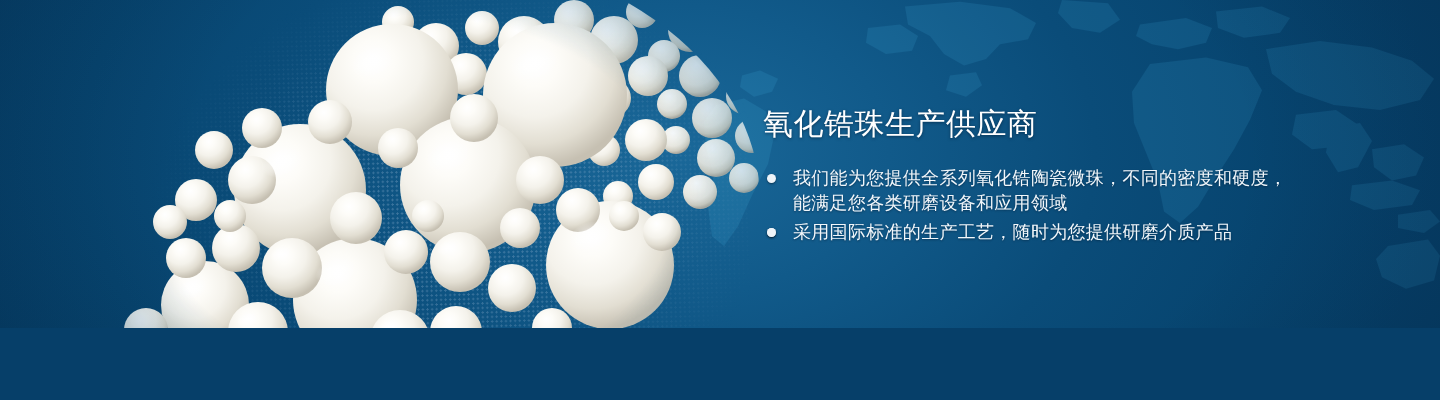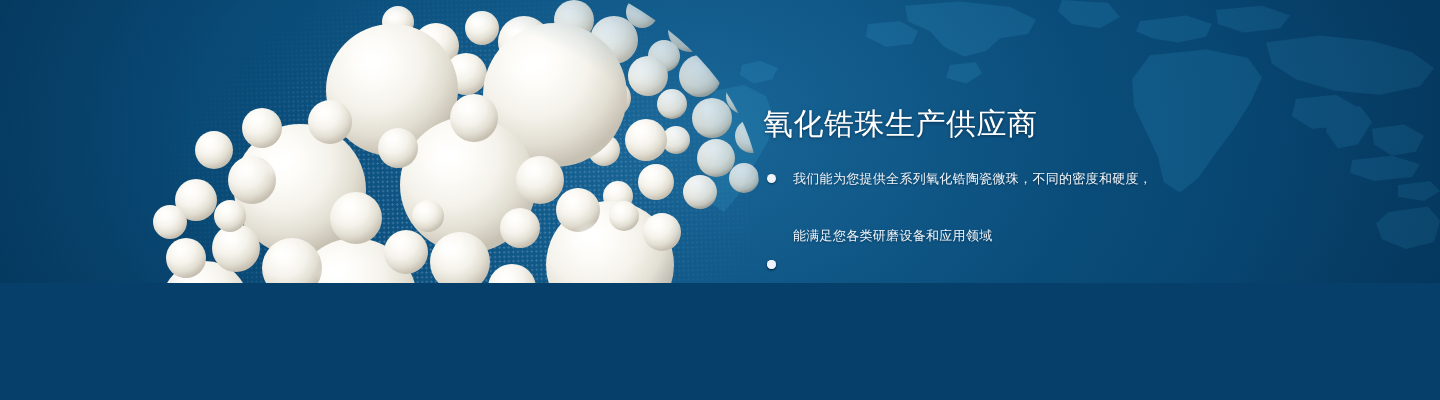--- a/index.html
+++ b/index.html
@@ -1,21 +1,21 @@
 <!DOCTYPE html>
 <html><head>
 <meta charset="utf-8">
 <style>
   * { margin:0; padding:0; box-sizing:border-box; }
   html,body { width:1440px; height:400px; overflow:hidden; background:#063f69; }
   body { font-family:"Liberation Sans","DejaVu Sans",sans-serif; }
 
   #banner{
     position:relative;
-    width:1440px; height:283px;
+    width:1440px; height:328px;
     overflow:hidden;
     background:#06426c;
   }
 
   
   .bg-base{
     position:absolute; inset:0;
     background:
       radial-gradient(ellipse 760px 520px at 47% 46%, #1a6899 0%, #115a8a 28%, #0a4c79 55%, #074570 78%, #063f69 100%),
       linear-gradient(100deg,#053a62 0%,#06426c 32%,#0a4a74 58%,#06426c 85%,#053a62 100%);
@@ -69,35 +69,35 @@
     white-space:nowrap;
   }
   .bullets{
     margin-top:22px;
     list-style:none;
   }
   .bullet{
     position:relative;
     padding-left:30px;
     color:#f2f7fb;
-    font-size:13px;
+    font-size:18px;
     line-height:25px;
     letter-spacing:0.3px;
     margin-bottom:4px;
     text-shadow:0 1px 2px rgba(0,20,40,0.45);
   }
   .bullet .dot{
     position:absolute;
     left:4px; top:8px;
     width:9px; height:9px;
     border-radius:50%;
     background:#eef4f9;
     box-shadow:0 1px 2px rgba(0,15,30,0.5);
   }
-  .bullet .line2{ display:block;margin-top:32px; }
+  .bullet .line2{ display:block; }
 </style>
 </head>
 <body>
 
 <div id="banner">
 
   <div class="bg-base"></div>
 
   <div class="bg-map">
     <svg viewBox="0 0 1440 400" preserveAspectRatio="none" aria-hidden="true">
@@ -281,17 +281,18 @@
       <li class="bullet">
         <span class="dot"></span>
         <span>我们能为您提供全系列氧化锆陶瓷微珠，不同的密度和硬度，</span>
         <span class="line2">能满足您各类研磨设备和应用领域</span>
       </li>
       <li class="bullet">
         <span class="dot"></span>
       </li>
       <li class="bullet">
         <span class="dot"></span>
+        <span>采用国际标准的生产工艺，随时为您提供研磨介质产品</span>
       </li>
     </ul>
   </div>
 
 </div>
 
 </body></html>

